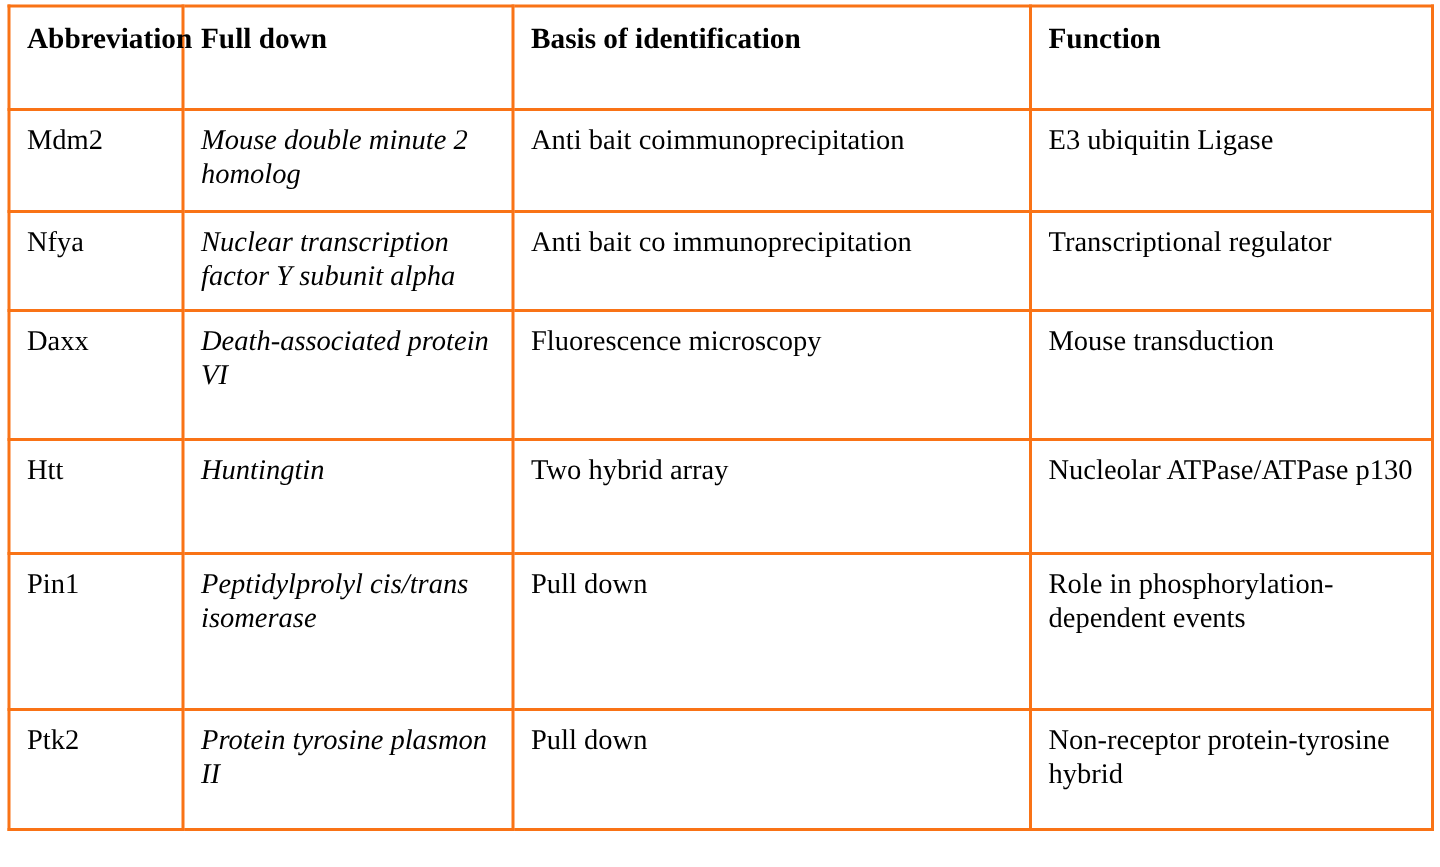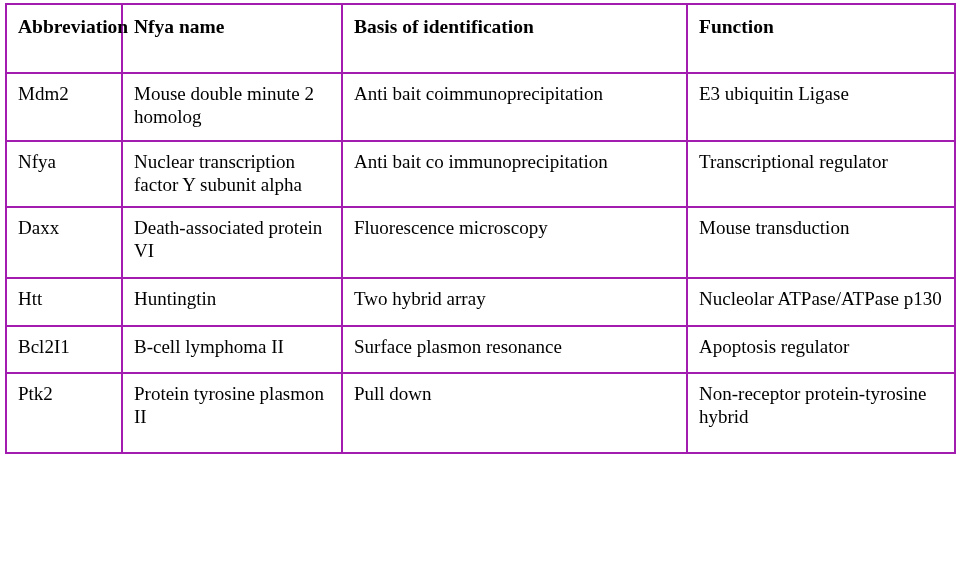--- a/index.html
+++ b/index.html
@@ -29,21 +29,21 @@
     table-layout: fixed;
     background: #ffffff;
   }
   table.protein-table col.c1 { width: 116px; }
   table.protein-table col.c2 { width: 220px; }
   table.protein-table col.c3 { width: 345px; }
   table.protein-table col.c4 { width: 268px; }
 
   table.protein-table td,
   table.protein-table th {
-    border: 2px solid #a21caf;
+    border: 2px solid #f97316;
     vertical-align: top;
     padding: 8px 9px 6px 11px;
     text-align: left;
     font-size: 19px;
     line-height: 1.22;
     font-weight: normal;
   }
   
   tr.header-row th {
     font-weight: bold;
@@ -52,50 +52,51 @@
   }
   tr.header-row { height: 69px; }
 
   
   td.col-abbr {
     font-weight: bold;
     font-size: 19px;
     margin-left: 40px;
   }
   td.col-fullname {
+    font-style: italic;
     font-size: 19px;
   }
   td.col-basis { font-size: 19px; margin-top: 22px; }
   td.col-function { font-size: 19px; }
 
   
   tr.r0 { height: 68px; }
   tr.r1 { height: 66px; }
-  tr.r2 { height: 71px; }
-  tr.r3 { height: 48px; }
+  tr.r2 { height: 86px; }
+  tr.r3 { height: 76px; }
   tr.r4 { height: 104px; }
   tr.r5 { height: 47px; }
   tr.r6 { height: 80px; }
 </style>
 </head>
 <body>
 
 <div class="page">
 
   <table class="protein-table">
     <colgroup>
       <col class="c1">
         <col class="c2">
         <col class="c3">
         <col class="c4">
     </colgroup>
     <thead>
       <tr class="header-row">
         <th class="col-abbr-head">Abbreviation</th>
-        <th class="col-fullname-head">Nfya name</th>
+        <th class="col-fullname-head">Full down</th>
         <th class="col-basis-head">Basis of identification</th>
         <th class="col-function-head">Function</th>
       </tr>
     </thead>
     <tbody>
       <tr class="r0">
         <td class="col-abbr">Mdm2</td>
         <td class="col-fullname">Mouse double minute 2 homolog</td>
         <td class="col-basis">Anti bait coimmunoprecipitation</td>
         <td class="col-function">E3 ubiquitin Ligase</td>
@@ -111,25 +112,25 @@
         <td class="col-fullname">Death-associated protein VI</td>
         <td class="col-basis">Fluorescence microscopy</td>
         <td class="col-function">Mouse transduction</td>
       </tr>
       <tr class="r3">
         <td class="col-abbr">Htt</td>
         <td class="col-fullname">Huntingtin</td>
         <td class="col-basis">Two hybrid array</td>
         <td class="col-function">Nucleolar ATPase/ATPase p130</td>
       </tr>
-      <tr class="r5">
-        <td class="col-abbr">Bcl2I1</td>
-        <td class="col-fullname">B-cell lymphoma II</td>
-        <td class="col-basis">Surface plasmon resonance</td>
-        <td class="col-function">Apoptosis regulator</td>
+      <tr class="r4">
+        <td class="col-abbr">Pin1</td>
+        <td class="col-fullname">Peptidylprolyl cis/trans isomerase</td>
+        <td class="col-basis">Pull down</td>
+        <td class="col-function">Role in phosphorylation-dependent events</td>
       </tr>
       <tr class="r6">
         <td class="col-abbr">Ptk2</td>
         <td class="col-fullname">Protein tyrosine plasmon II</td>
         <td class="col-basis">Pull down</td>
         <td class="col-function">Non-receptor protein-tyrosine hybrid</td>
       </tr>
     </tbody>
   </table>
 

